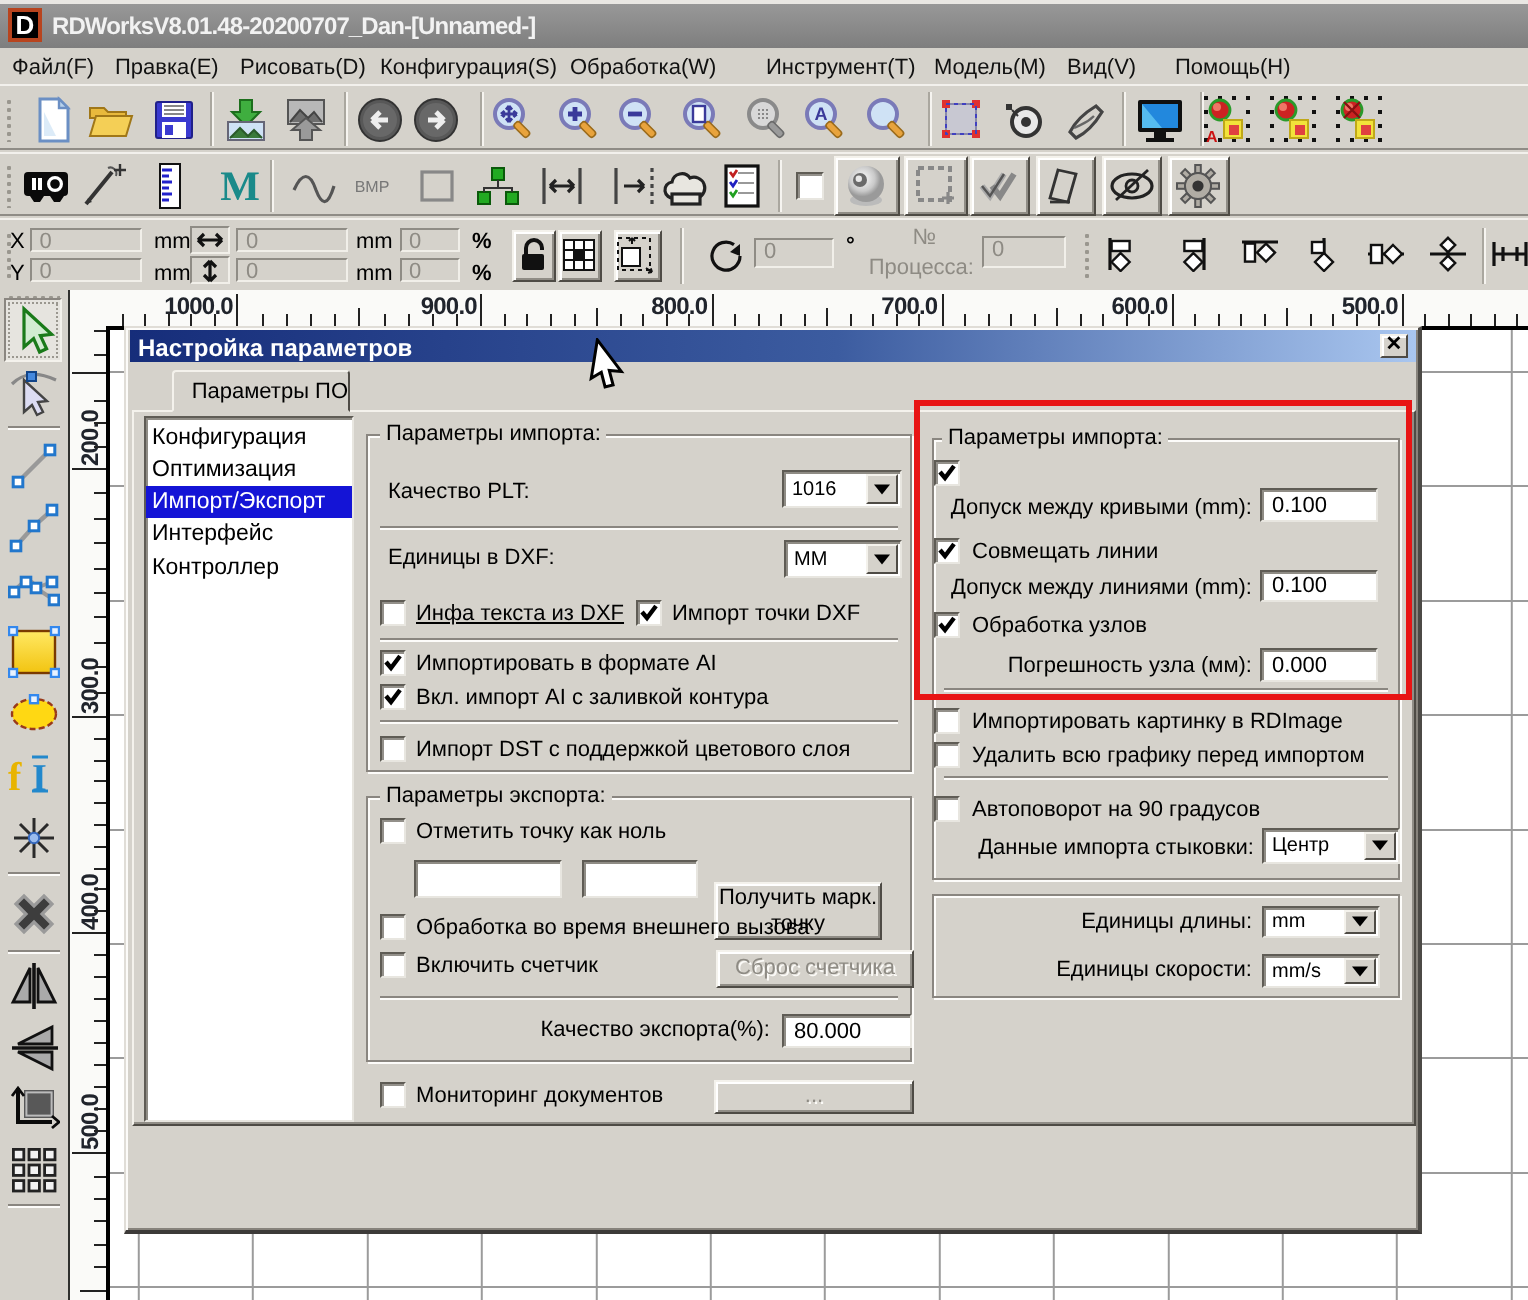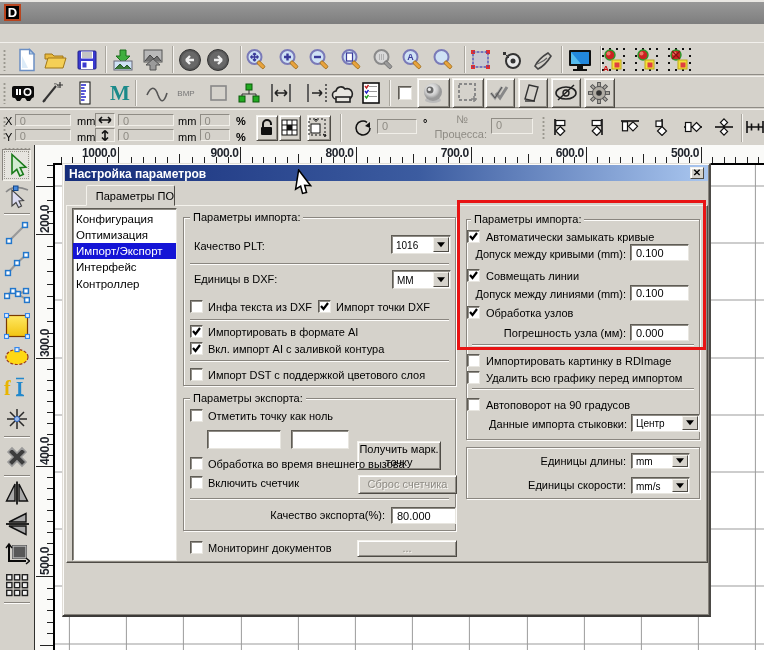--- a/index.html
+++ b/index.html
@@ -85,21 +85,33 @@
 
 .bigbtn{position:absolute;font-size:11.5px;padding-top:6px;z-index:4;}
 </style></head>
 <body>
 <div id="app">
 
 <div class="abs workspace"></div>
 
 <div class="abs titlebar"></div>
 <div class="abs dicon">D</div>
-
+<div class="abs ttext">RDWorksV8.01.48-20200707_Dan-[Unnamed-]</div>
+
+<div class="abs menubar">
+<span style="left:6px">Файл(F)</span>
+<span style="left:57.5px">Правка(E)</span>
+<span style="left:120px">Рисовать(D)</span>
+<span style="left:190px">Конфигурация(S)</span>
+<span style="left:285px">Обработка(W)</span>
+<span style="left:383px">Инструмент(T)</span>
+<span style="left:467px">Модель(M)</span>
+<span style="left:533.5px">Вид(V)</span>
+<span style="left:587.5px">Помощь(H)</span>
+</div>
 
 <div class="abs tb1" id="tb1">
 <div class="grip" style="left:3px;top:6px;height:22px;"></div>
 <div class="vsep" style="left:105px;top:3px;height:27px;"></div>
 <div class="vsep" style="left:171.5px;top:3px;height:27px;"></div>
 <div class="vsep" style="left:239.5px;top:3px;height:27px;"></div>
 <div class="vsep" style="left:464px;top:3px;height:27px;"></div>
 <div class="vsep" style="left:561px;top:3px;height:27px;"></div>
 <div class="vsep" style="left:599.5px;top:3px;height:27px;"></div>
 <svg class="abs" style="left:15px;top:5px;" width="24" height="24" viewBox="0 0 24 24">
@@ -752,21 +764,21 @@
         <span class="tx">1016</span>
         <span class="ar"></span>
       </div>
 <div class="etch" style="left:190px;top:263px;width:259px;"></div>
 <div class="lbl" style="left:194px;top:273px;">Единицы в DXF:</div>
 <div class="combo" style="left:392px;top:270px;width:59px;height:19px;">
         <span class="tx">MM</span>
         <span class="ar"></span>
       </div>
 <div class="cb" style="left:190px;top:300px;"></div>
-<div class="lbl" style="left:208px;top:301px;">Инфа текста из DXF</div>
+<div class="lbl" style="left:208px;top:301px;text-decoration:underline;">Инфа текста из DXF</div>
 <div class="cb" style="left:318px;top:300px;">
         <svg width="11" height="11" viewBox="0 0 11 11">
           <path d="M2,5 L4.5,8 L9,2" stroke="#000" stroke-width="2.2" fill="none"></path>
         </svg>
       </div>
 <div class="lbl" style="left:336px;top:301px;">Импорт точки DXF</div>
 <div class="etch" style="left:190px;top:319px;width:259px;"></div>
 <div class="cb" style="left:190px;top:325px;">
         <svg width="11" height="11" viewBox="0 0 11 11">
           <path d="M2,5 L4.5,8 L9,2" stroke="#000" stroke-width="2.2" fill="none"></path>
@@ -805,21 +817,20 @@
 <div class="lbl" style="left:208px;top:542px;text-align:right;">Мониторинг документов</div>
 <div class="btn abs dis" style="left:357px;top:540px;width:100px;height:17px;padding-top:1px;">...</div>
 
 <div class="grp" style="left:466px;top:219px;width:234px;height:221px;"></div>
 <div class="grplbl" style="left:471px;top:213px;">Параметры импорта:</div>
 <div class="cb" style="left:467px;top:230px;">
         <svg width="11" height="11" viewBox="0 0 11 11">
           <path d="M2,5 L4.5,8 L9,2" stroke="#000" stroke-width="2.2" fill="none"></path>
         </svg>
       </div>
-<div class="lbl" style="left:486px;top:231px;">Автоматически замыкать кривые</div>
 <div class="rlbl" style="left:466px;top:248px;width:160px;">Допуск между кривыми (mm):</div>
 <div class="input" style="left:630px;top:244px;width:59px;height:17px;">
         <span>0.100</span>
       </div>
 <div class="cb" style="left:467px;top:269px;">
         <svg width="11" height="11" viewBox="0 0 11 11">
           <path d="M2,5 L4.5,8 L9,2" stroke="#000" stroke-width="2.2" fill="none"></path>
         </svg>
       </div>
 <div class="lbl" style="left:486px;top:270px;">Совмещать линии</div>

